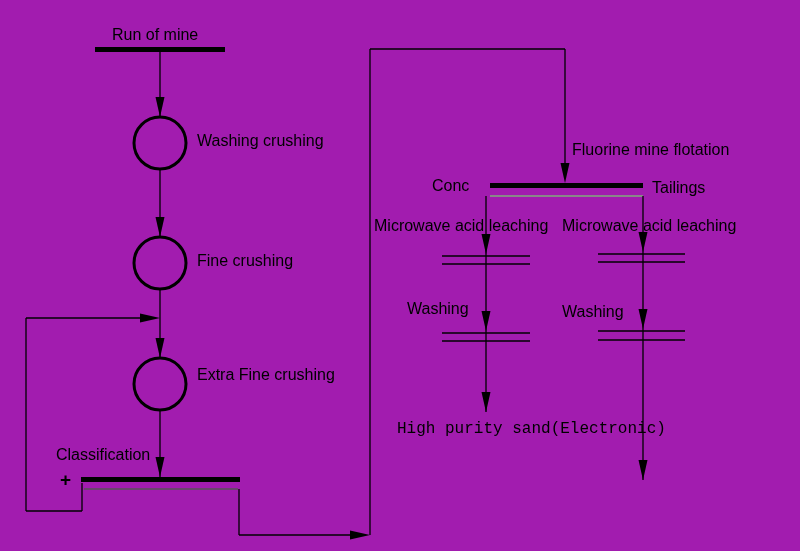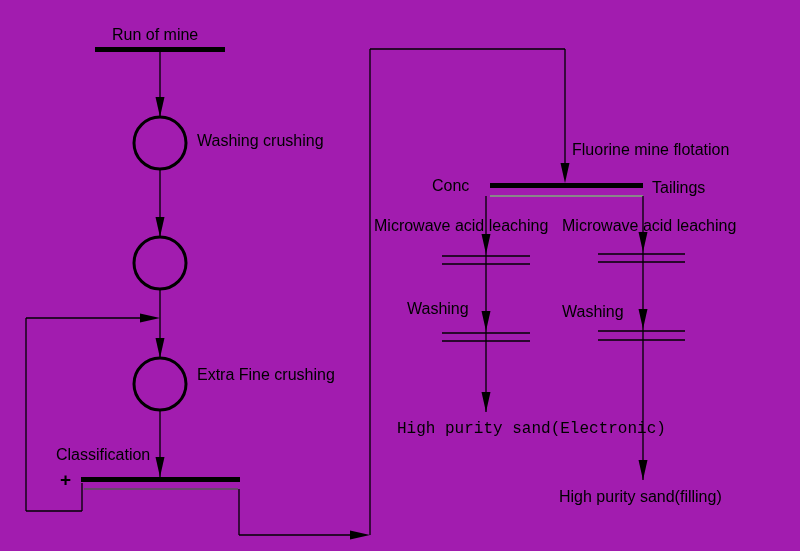--- a/index.html
+++ b/index.html
@@ -107,26 +107,26 @@
     </g>
 
     <g fill="#000">
       <polygon points="140,313.5 140,322.5 160,318"></polygon>
       <polygon points="350,530.5 350,539.5 370,535"></polygon>
     </g>
   </svg>
 
   <div class="lbl" style="left:112px; top:25px;">Run of mine</div>
   <div class="lbl" style="left:197px; top:131px;">Washing crushing</div>
+  <div class="lbl" style="left:197px; top:251px;">Fine crushing</div>
   <div class="lbl" style="left:197px; top:365px;">Extra Fine crushing</div>
   <div class="lbl" style="left:56px;  top:445px;">Classification</div>
   <div class="lbl lbl-plus" style="left:60px; top:470px;">+</div>
   <div class="lbl" style="left:572px; top:140px;">Fluorine mine flotation</div>
   <div class="lbl" style="left:432px; top:176px;">Conc</div>
   <div class="lbl" style="left:652px; top:178px;">Tailings</div>
   <div class="lbl" style="left:374px; top:216px;">Microwave acid leaching</div>
   <div class="lbl" style="left:562px; top:216px;">Microwave acid leaching</div>
   <div class="lbl" style="left:407px; top:299px;">Washing</div>
   <div class="lbl" style="left:562px; top:302px;">Washing</div>
   <div class="lbl" style="left:397px; top:420px;font-family:Liberation Mono, monospace;">High purity sand(Electronic)</div>
-  <div class="lbl" style="left:559px; top:487px;">High purity sand(filling)</div>
 
 </div>
 
 </body></html>

